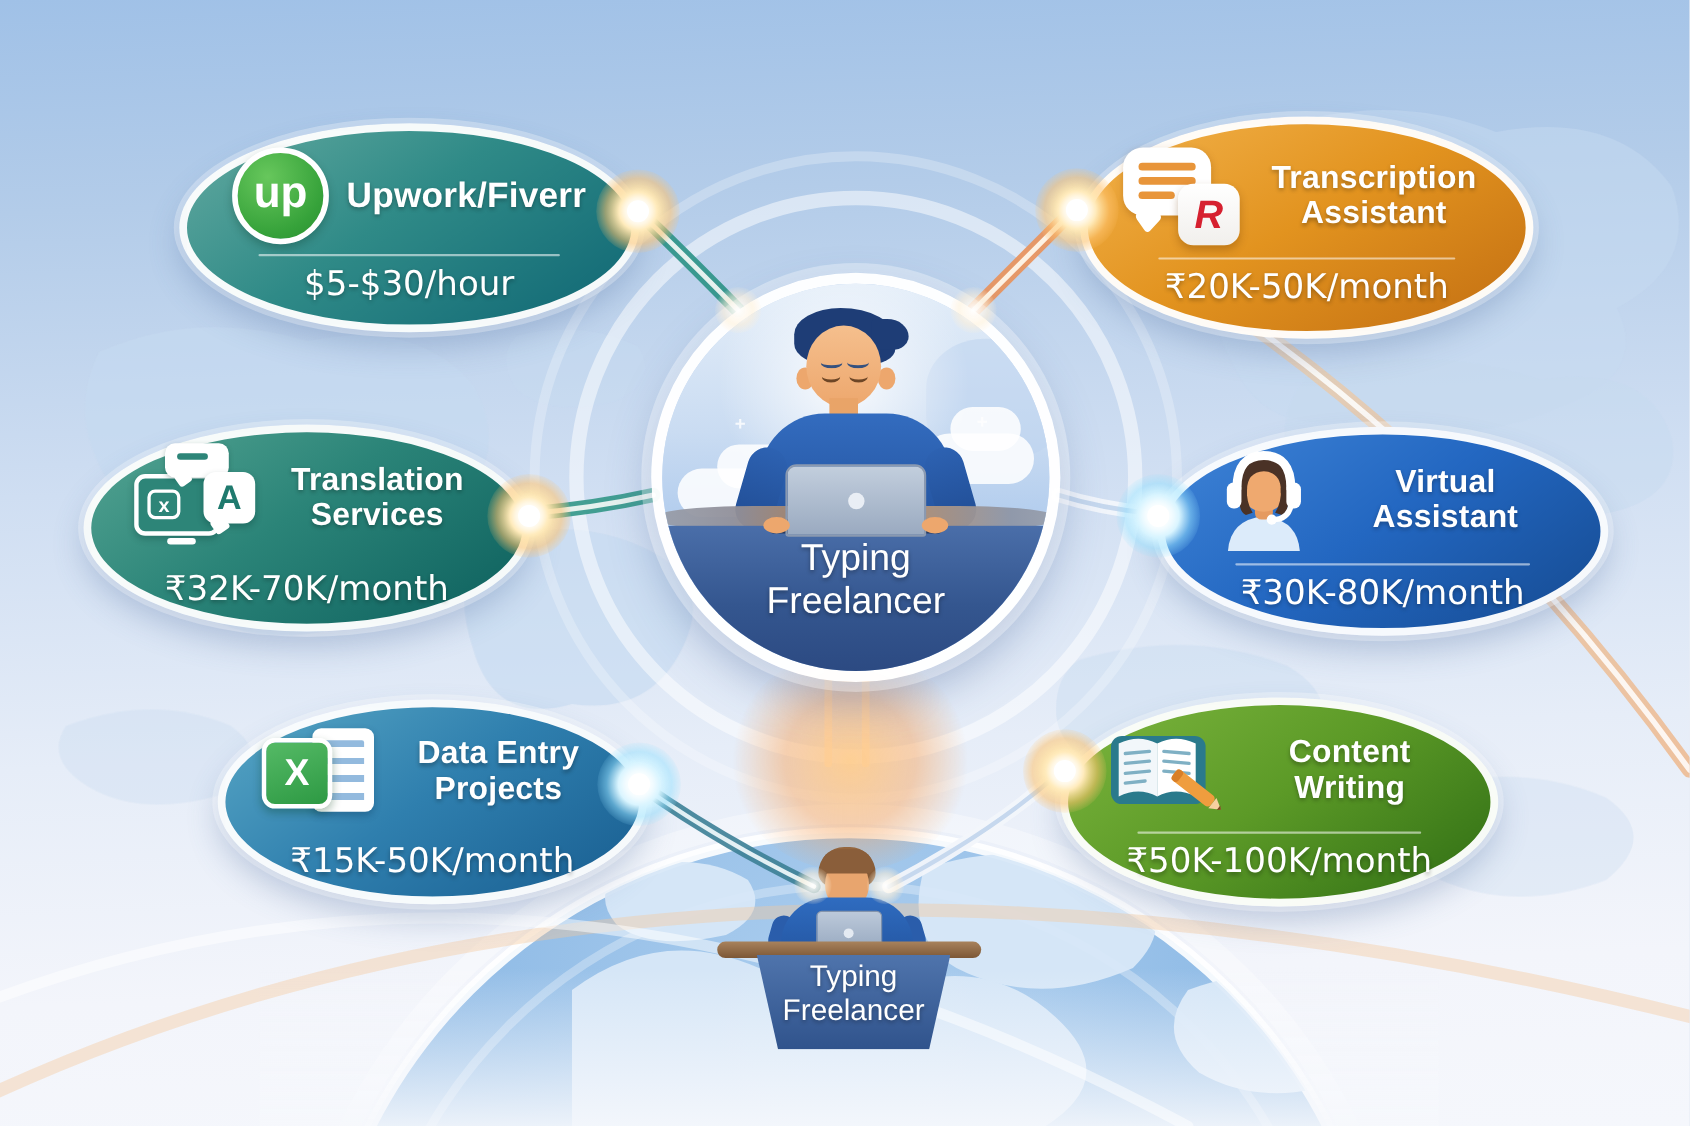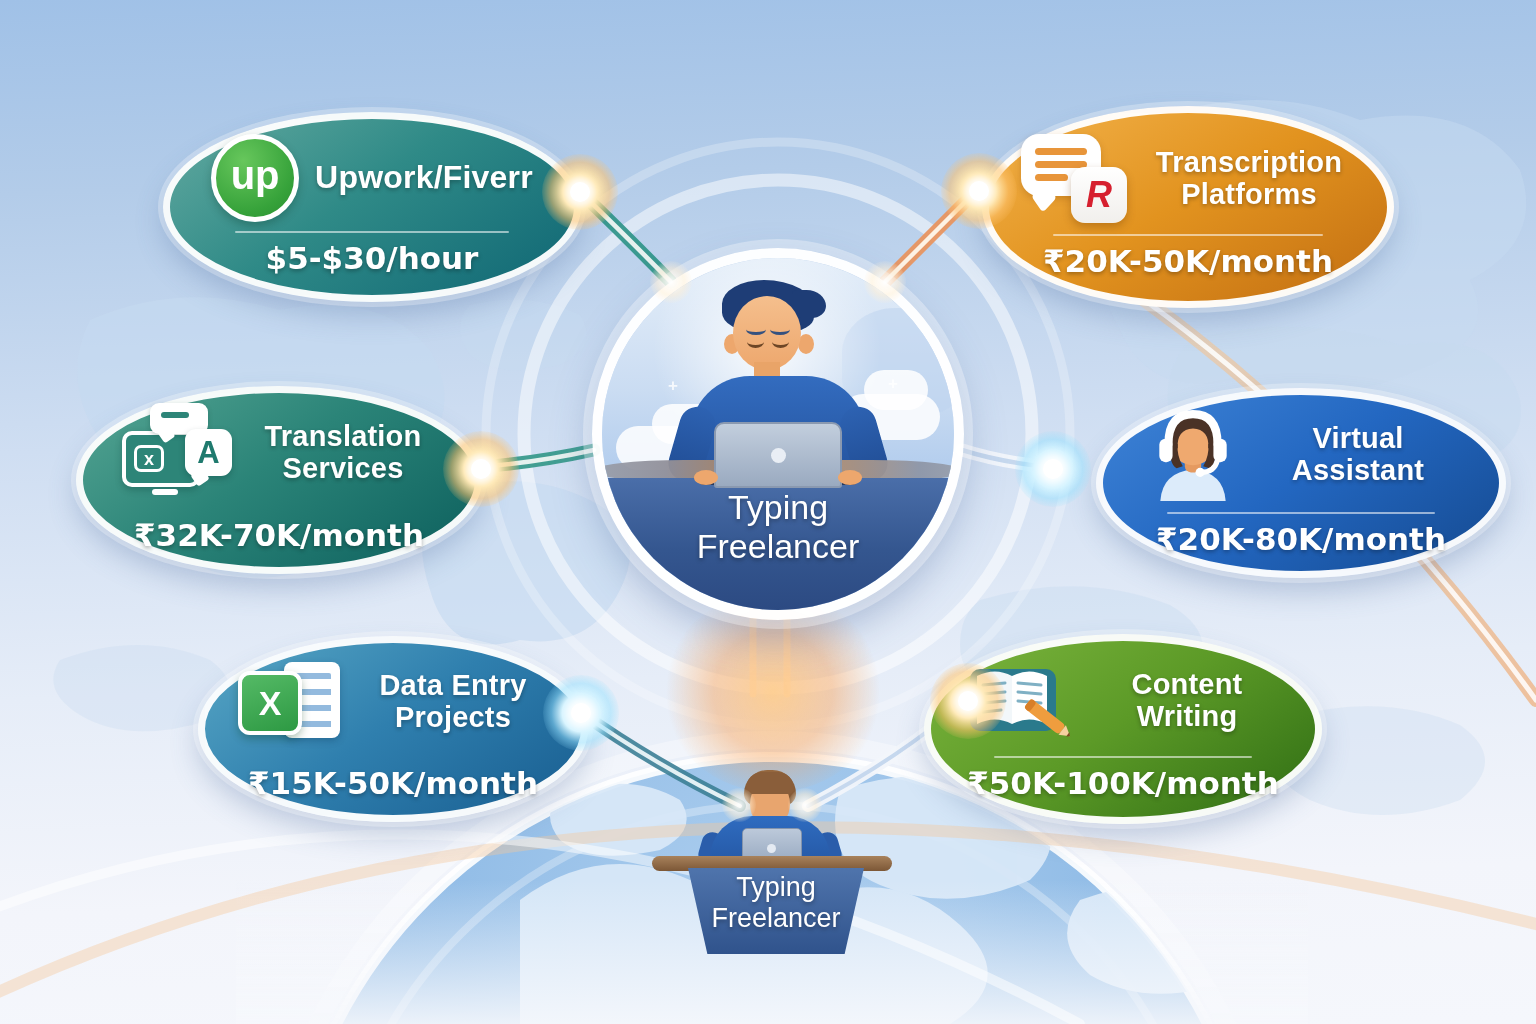--- a/index.html
+++ b/index.html
@@ -18,29 +18,29 @@
     color:#fff;z-index:6;padding:10px 26px 14px;
   }
   .bubble-head{display:flex;align-items:center;gap:16px;}
   .bubble-title{
     flex:1;text-align:center;font-weight:bold;font-size:29px;line-height:1.12;
     text-shadow:0 2px 4px rgba(0,0,0,.30);letter-spacing:.2px;
   }
   .bubble-divider{width:78%;height:2px;background:rgba(255,255,255,.55);margin:9px auto 7px;border-radius:2px;}
   .bubble-value{
     font-family:"DejaVu Sans","Liberation Sans",sans-serif;
-    font-weight:bold;font-size:31px;text-shadow:0 2px 4px rgba(0,0,0,.30);white-space:nowrap;
+    font-weight:normal;font-size:31px;text-shadow:0 2px 4px rgba(0,0,0,.30);white-space:nowrap;
   }
   #node-upwork{left:163px;top:112px;width:418px;height:190px;background:linear-gradient(145deg,#63aaa0 0%,#2f8a87 45%,#0f6674 100%);}
   #node-upwork .bubble-title{font-size:32px;}
   #node-transcription{left:982px;top:106px;width:412px;height:202px;background:linear-gradient(150deg,#f2b24b 0%,#e2931f 48%,#c26e12 100%);}
   #node-translation{left:76px;top:386px;width:406px;height:188px;background:linear-gradient(145deg,#55a593 0%,#2b8478 45%,#0c5f5d 100%);}
-  #node-virtual{left:1096px;top:388px;width:410px;height:190px;background:linear-gradient(145deg,#3f84d7 0%,#2367c1 48%,#154a90 100%);}
+  #node-virtual{left:1052px;top:388px;width:410px;height:190px;background:linear-gradient(145deg,#3f84d7 0%,#2367c1 48%,#154a90 100%);}
   #node-dataentry{left:198px;top:636px;width:390px;height:186px;background:linear-gradient(145deg,#58a7c5 0%,#2f7fae 48%,#185d90 100%);}
-  #node-content{left:924px;top:634px;width:398px;height:190px;background:linear-gradient(145deg,#7cb53e 0%,#5c9a27 48%,#2f6d14 100%);}
+  #node-content{left:964px;top:634px;width:398px;height:190px;background:linear-gradient(145deg,#7cb53e 0%,#5c9a27 48%,#2f6d14 100%);}
   
   .icon-upwork{
     flex-shrink:0;width:88px;height:88px;border-radius:50%;border:5px solid #fff;box-sizing:border-box;
     background:radial-gradient(circle at 35% 28%,#67c75c,#36a23a 68%,#2a8e30);
     display:flex;align-items:center;justify-content:center;box-shadow:0 4px 8px rgba(0,40,20,.25);
   }
   .icon-upwork span{font-size:40px;font-weight:bold;color:#fff;margin-top:-6px;}
   .icon-chat{flex-shrink:0;position:relative;width:106px;height:94px;}
   .chat-bubble{position:absolute;left:0;top:3px;width:80px;height:62px;background:#fff;border-radius:18px;box-shadow:0 3px 7px rgba(120,60,0,.25);}
   .chat-bubble::after{content:'';position:absolute;left:13px;bottom:-11px;width:20px;height:20px;background:#fff;border-radius:4px;transform:rotate(55deg) skewX(12deg);}
@@ -237,21 +237,21 @@
       <div class="icon-chat">
         <div class="chat-bubble">
           <div class="chat-line l1"></div>
             <div class="chat-line l2"></div>
             <div class="chat-line l3"></div>
         </div>
         <div class="rev-badge">
             <span>R</span>
           </div>
       </div>
-      <div class="bubble-title" style="max-width:212px">Transcription Platforms</div>
+      <div class="bubble-title" style="max-width:212px">Transcription Assistant</div>
     </div>
     <div class="bubble-divider"></div>
     <div class="bubble-value">₹20K-50K/month</div>
   </div>
 
   <div class="bubble" id="node-translation">
     <div class="bubble-head">
       <div class="icon-translate">
         <div class="tm-monitor"></div>
         <div class="tm-stand"></div>
@@ -280,21 +280,21 @@
         <path d="M69 40 Q72 58 64 62 L58 60 Q64 50 63 38 Z" fill="#4a3226"></path>
         <path d="M24 38 Q24 9 48 9 Q72 9 72 38" stroke="#ffffff" stroke-width="8" fill="none" stroke-linecap="round"></path>
         <rect x="15" y="33" width="13" height="23" rx="6" fill="#ffffff"></rect>
         <rect x="68" y="33" width="13" height="23" rx="6" fill="#ffffff"></rect>
         <path d="M72 54 Q69 66 56 66" stroke="#ffffff" stroke-width="5" fill="none" stroke-linecap="round"></path>
         <circle cx="55" cy="66" r="4.5" fill="#ffffff"></circle>
       </svg>
       <div class="bubble-title" style="max-width:200px">Virtual Assistant</div>
     </div>
     <div class="bubble-divider"></div>
-    <div class="bubble-value">₹20K-80K/month</div>
+    <div class="bubble-value">₹30K-80K/month</div>
   </div>
 
   <div class="bubble" id="node-dataentry">
     <div class="bubble-head">
       <div class="icon-excel">
         <div class="xl-page">
             <div class="xl-rows"></div>
           </div>
         <div class="xl-sq">
             <span>X</span>

